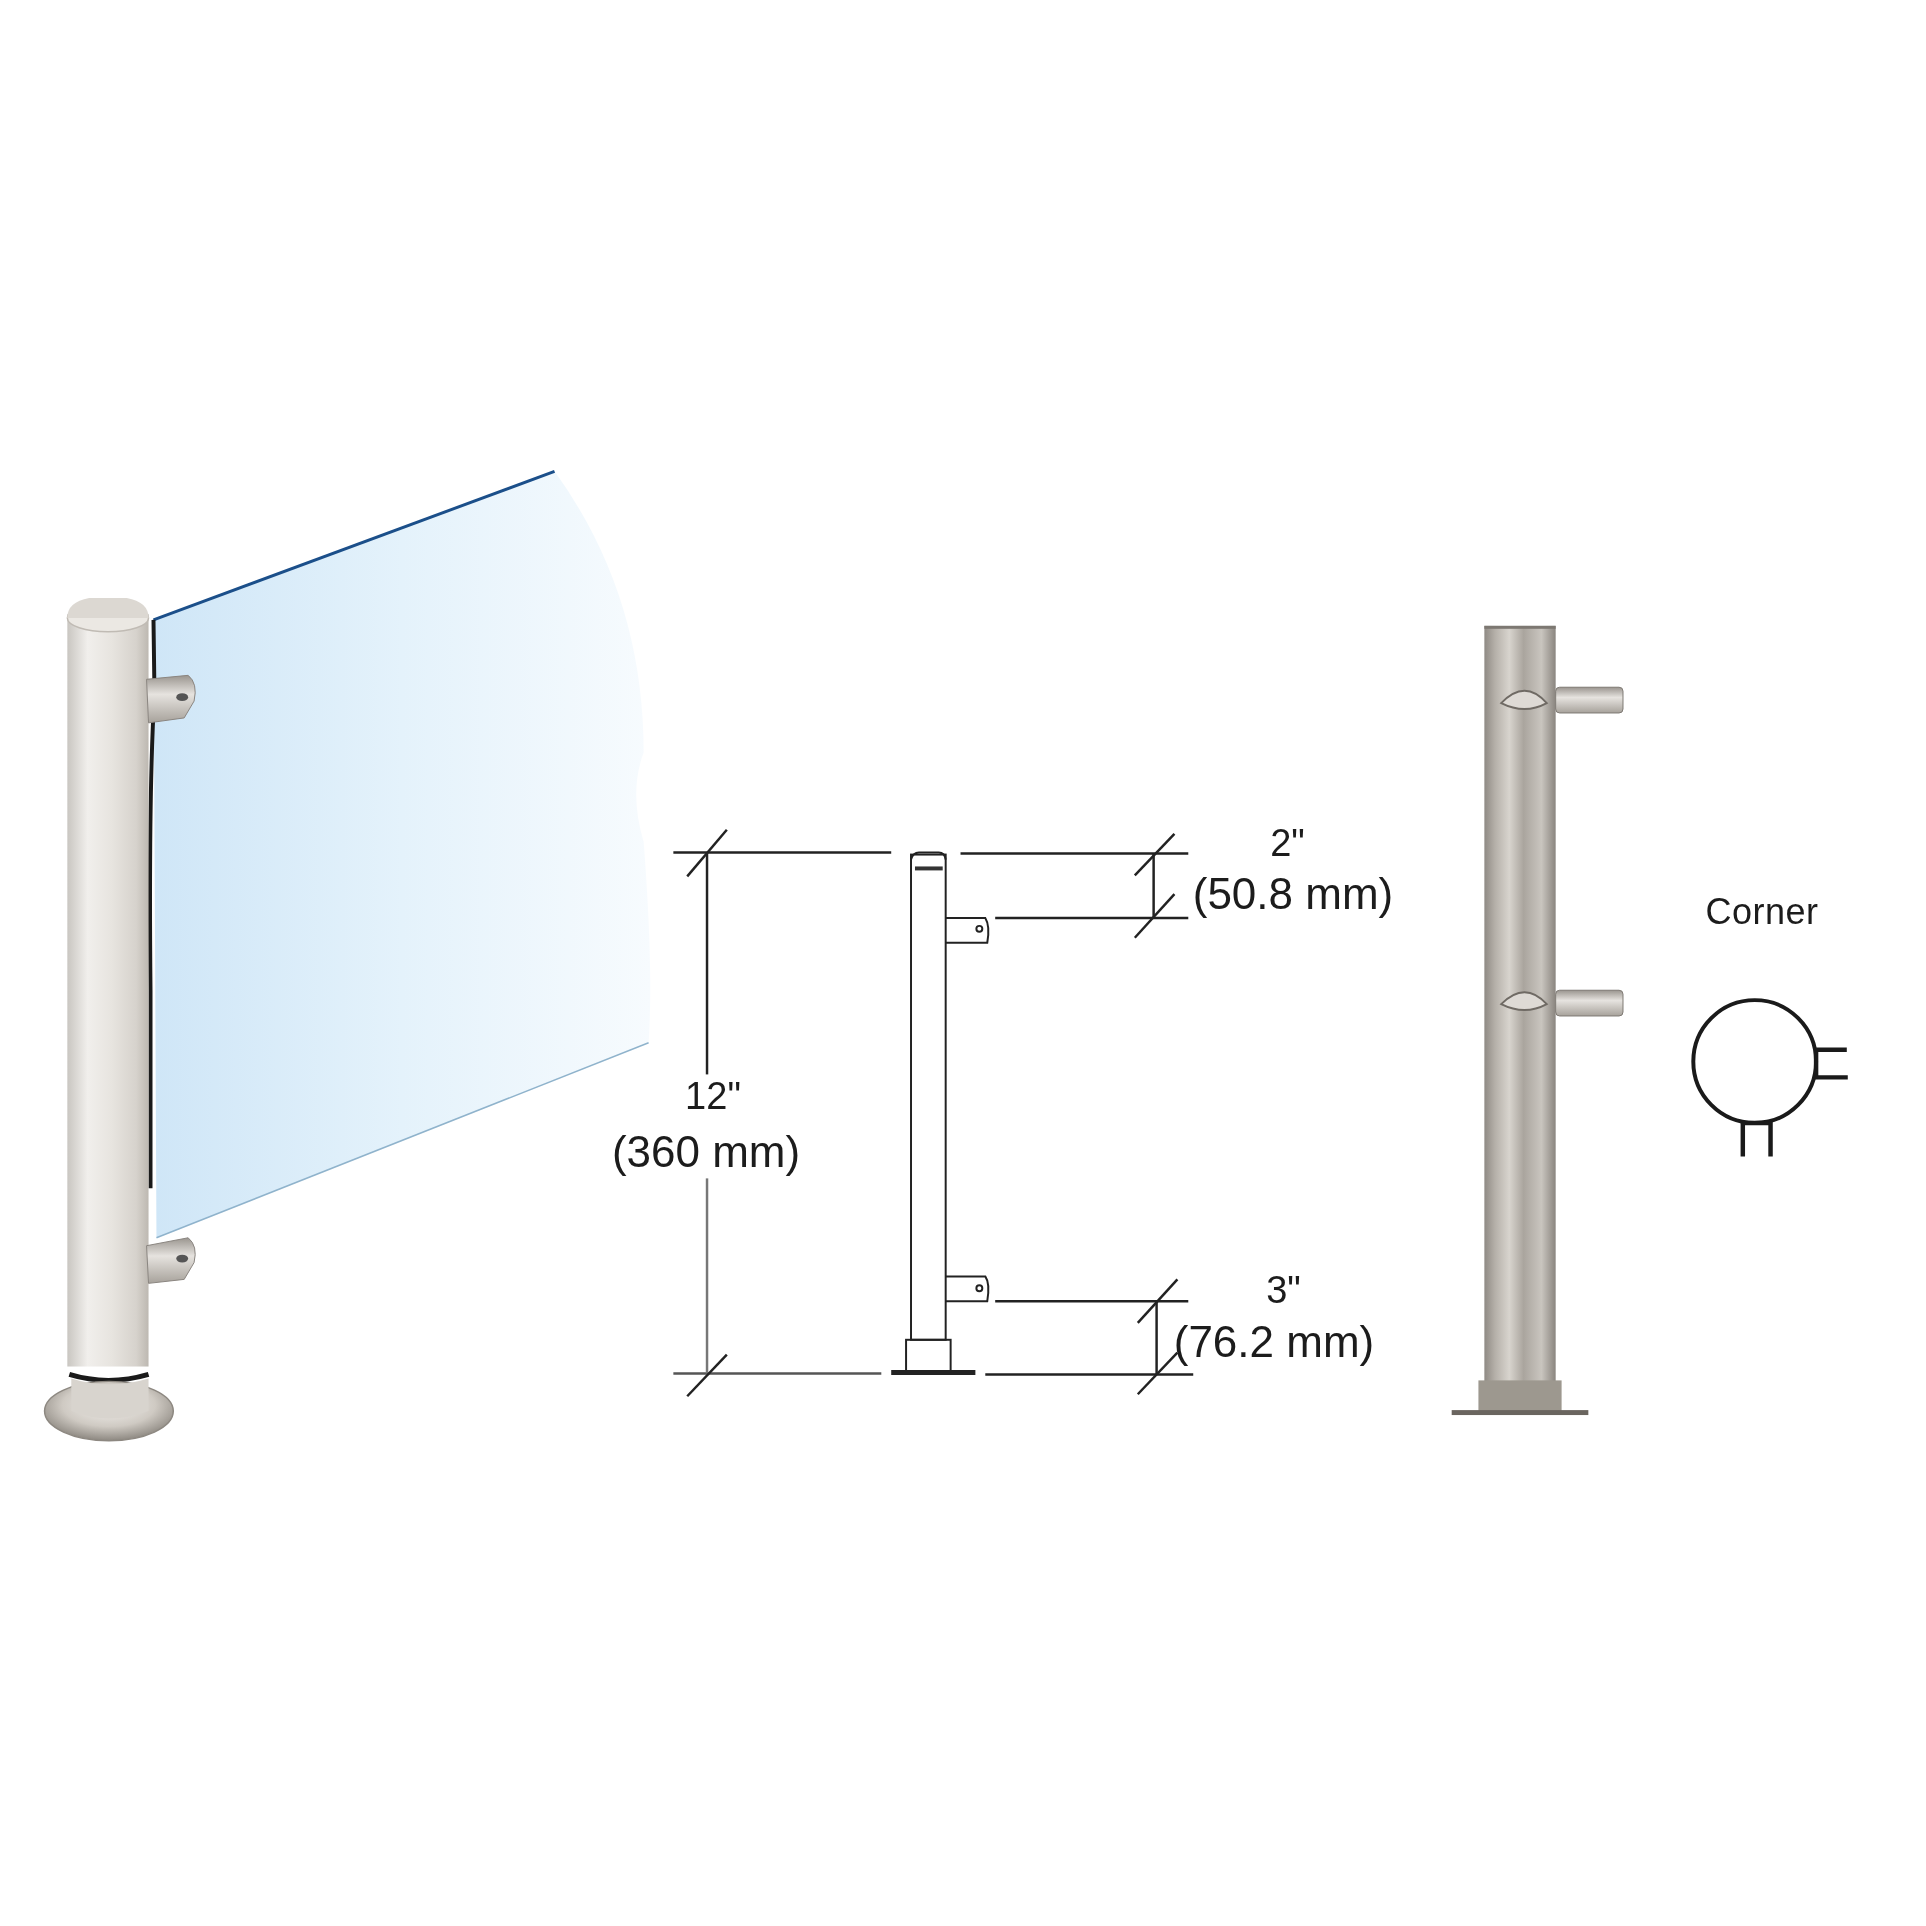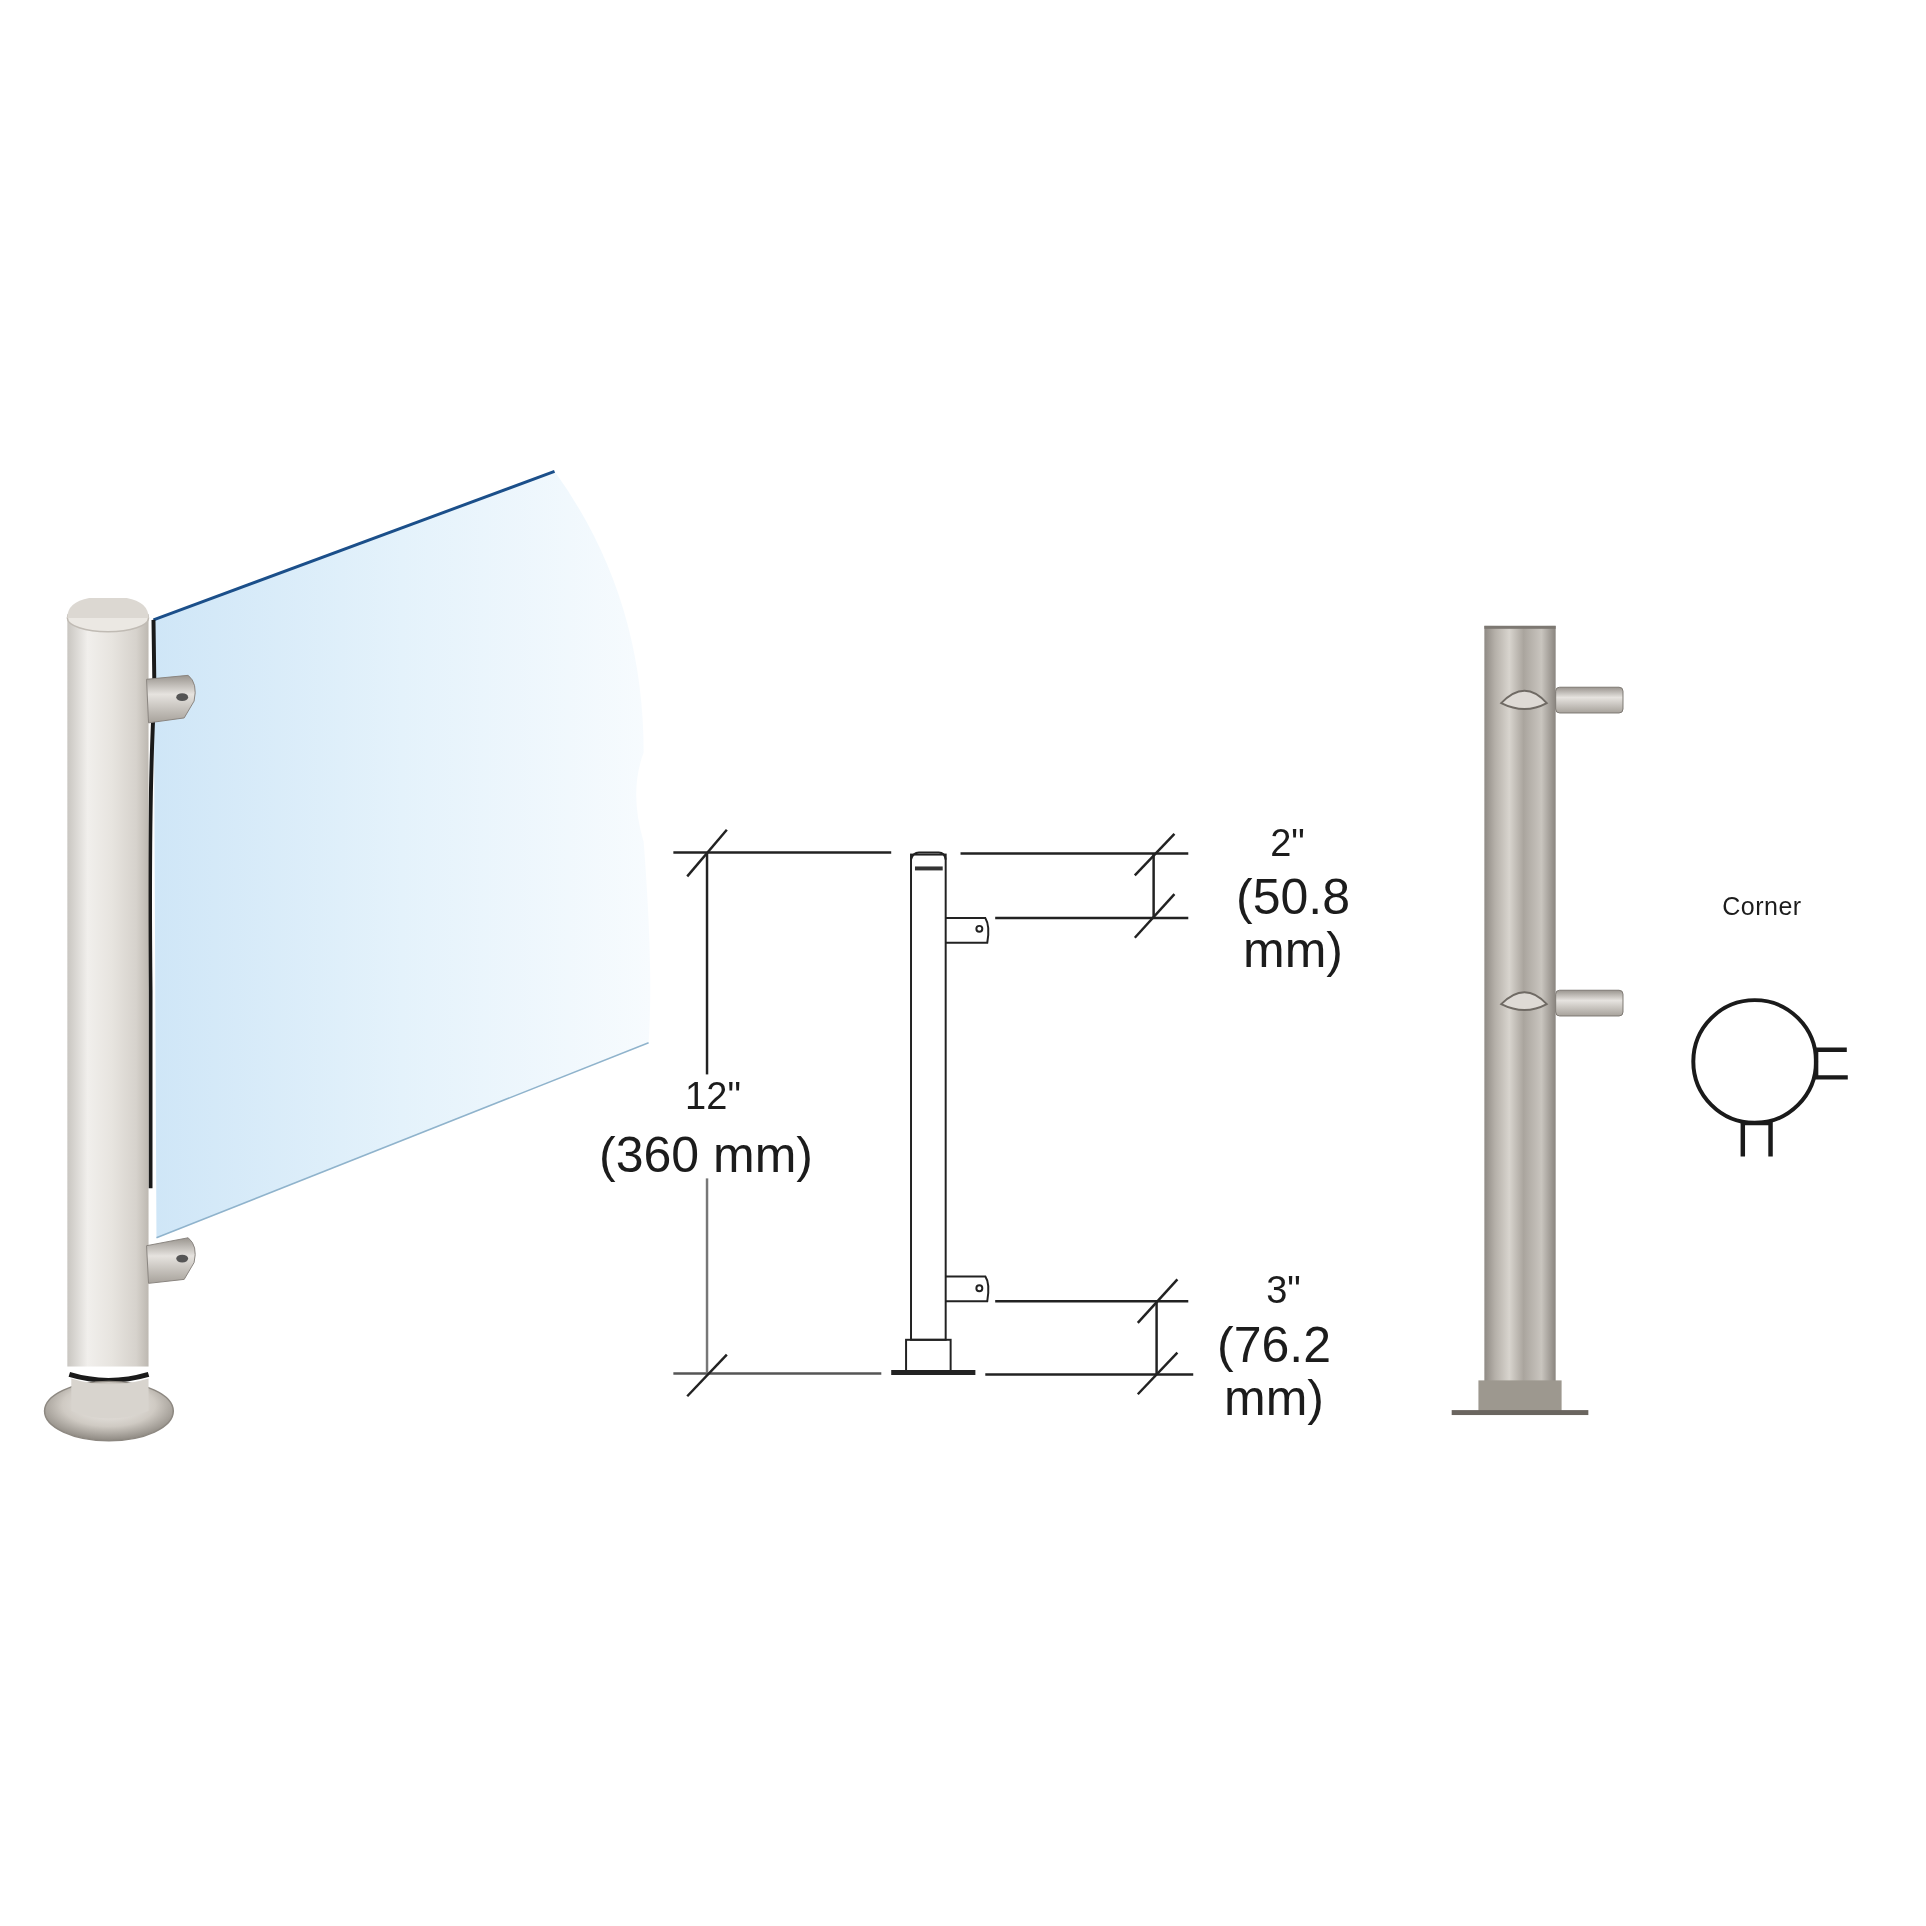--- a/index.html
+++ b/index.html
@@ -2,22 +2,22 @@
 <html><head>
 <meta charset="utf-8">
 <style>
   html, body { margin: 0; padding: 0; background: #ffffff; }
   body { width: 1927px; height: 1927px; position: relative; overflow: hidden;
          font-family: "Liberation Sans", sans-serif; color: #1a1a1a; }
   svg { position: absolute; left: 0; top: 0; }
   .label { position: absolute; text-align: center; line-height: 1.05; color: #1c1c1c;
            font-family: "Liberation Sans", sans-serif; }
   .dim-in { font-size: 38px; }
-  .dim-mm { font-size: 50px; }
-  .corner-title { font-size: 25px; letter-spacing: 0.5px; }
+  .dim-mm { font-size: 44px; }
+  .corner-title { font-size: 36px; letter-spacing: 0.5px; }
 </style>
 </head>
 <body>
 
 <svg width="1927" height="1927" viewBox="0 0 1946 1946">
   <defs>
     <linearGradient id="glassGrad" x1="0" y1="0" x2="1" y2="0">
       <stop offset="0" stop-color="#cfe6f7"></stop>
       <stop offset="0.5" stop-color="#e4f2fb"></stop>
       <stop offset="1" stop-color="#f7fbfe"></stop>

